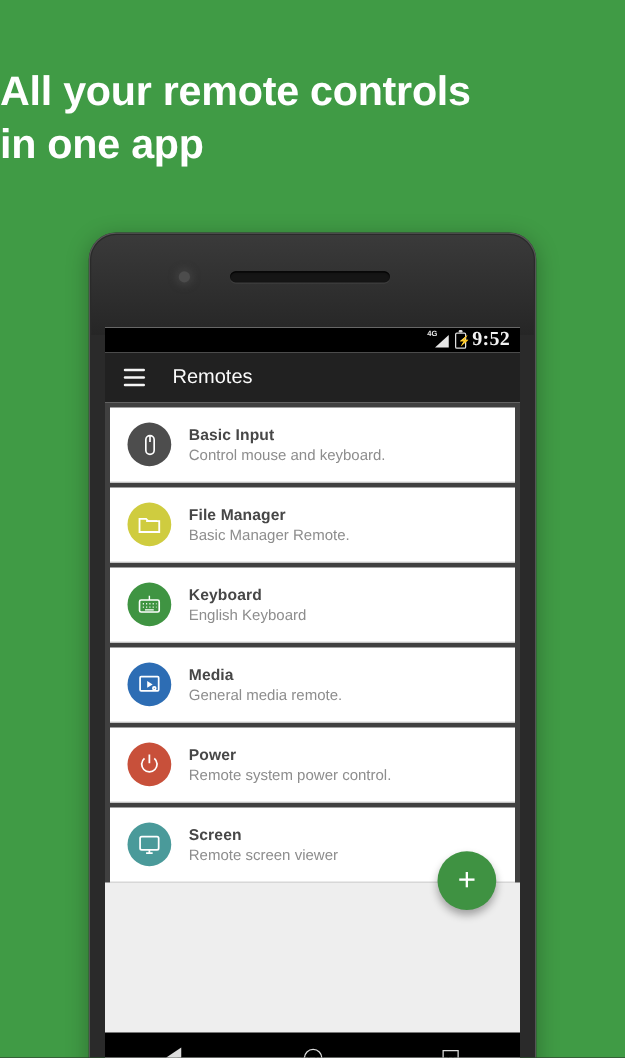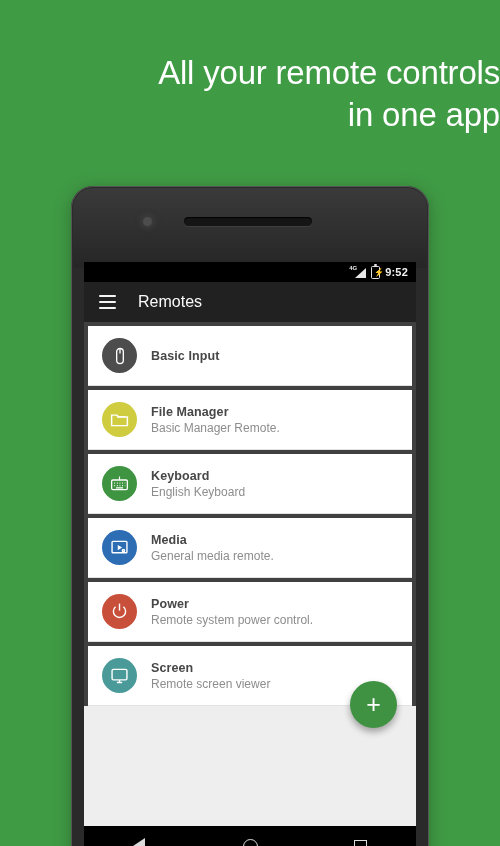--- a/index.html
+++ b/index.html
@@ -7,24 +7,24 @@
     width: 500px; height: 846px;
     overflow: hidden;
     font-family: "Liberation Sans", sans-serif;
   }
   body { background: #409b45; position: relative; }
 
   
   .headline {
     position: absolute;
     top: 52px; left: 0; right: 0;
-    text-align: right;
+    text-align: left;
     color: #ffffff;
     font-size: 33px;
-    font-weight: 400;
+    font-weight: 700;
     line-height: 1.28;
     letter-spacing: -0.2px;
   }
 
   
   .phone {
     position: absolute;
     left: 71px; top: 186px;
     width: 358px; height: 680px;
     background: #2a2a2a;
@@ -83,21 +83,21 @@
     border: 1.3px solid #e0e0e0; border-radius: 1.5px;
   }
   .battery:before {
     content: ""; position: absolute; left: 2.2px; top: -2.6px;
     width: 3px; height: 2px; background: #e0e0e0; border-radius: 1px;
   }
   .battery-bolt {
     position: absolute; left: 2px; top: 1px;
     font-size: 8px; line-height: 9px; color: #e0e0e0;
   }
-  .clock { color: #f2f2f2; font-size: 11px; font-weight: 700; letter-spacing: 0.2px; }
+  .clock { color: #f2f2f2; font-size: 16px; font-weight: 700; letter-spacing: 0.2px; font-family: Liberation Serif, serif; }
 
   
   .appbar {
     height: 40px; background: #212121;
     display: flex; align-items: center; padding-left: 15px; gap: 22px; text-align: right;
   }
   .hamburger { width: 17px; display: flex; flex-direction: column; gap: 4px; cursor: pointer; }
   .hamburger span { display: block; height: 2px; background: #f5f5f5; border-radius: 1px; }
   .appbar-title { color: #fafafa; font-size: 16px; font-weight: 400; }
 
@@ -210,20 +210,21 @@
 
       <div class="card">
         <div class="avatar" style="background:#4d4d4d">
           <svg width="20" height="20" viewBox="0 0 24 24" fill="none" stroke="#fff" stroke-width="1.6">
             <rect x="8" y="3" width="8" height="18" rx="4"></rect>
             <line x1="12" y1="3" x2="12" y2="9"></line>
           </svg>
         </div>
         <div class="txt">
           <div class="t-title">Basic Input</div>
+          <div class="t-sub">Control mouse and keyboard.</div>
         </div>
       </div>
 
       <div class="card">
         <div class="avatar" style="background:#cfcc3f">
           <svg width="21" height="21" viewBox="0 0 24 24" fill="none" stroke="#fff" stroke-width="1.7">
             <path d="M3 7h6l2 2h10v10H3z"></path>
             <path d="M9 9h10"></path>
           </svg>
         </div>

